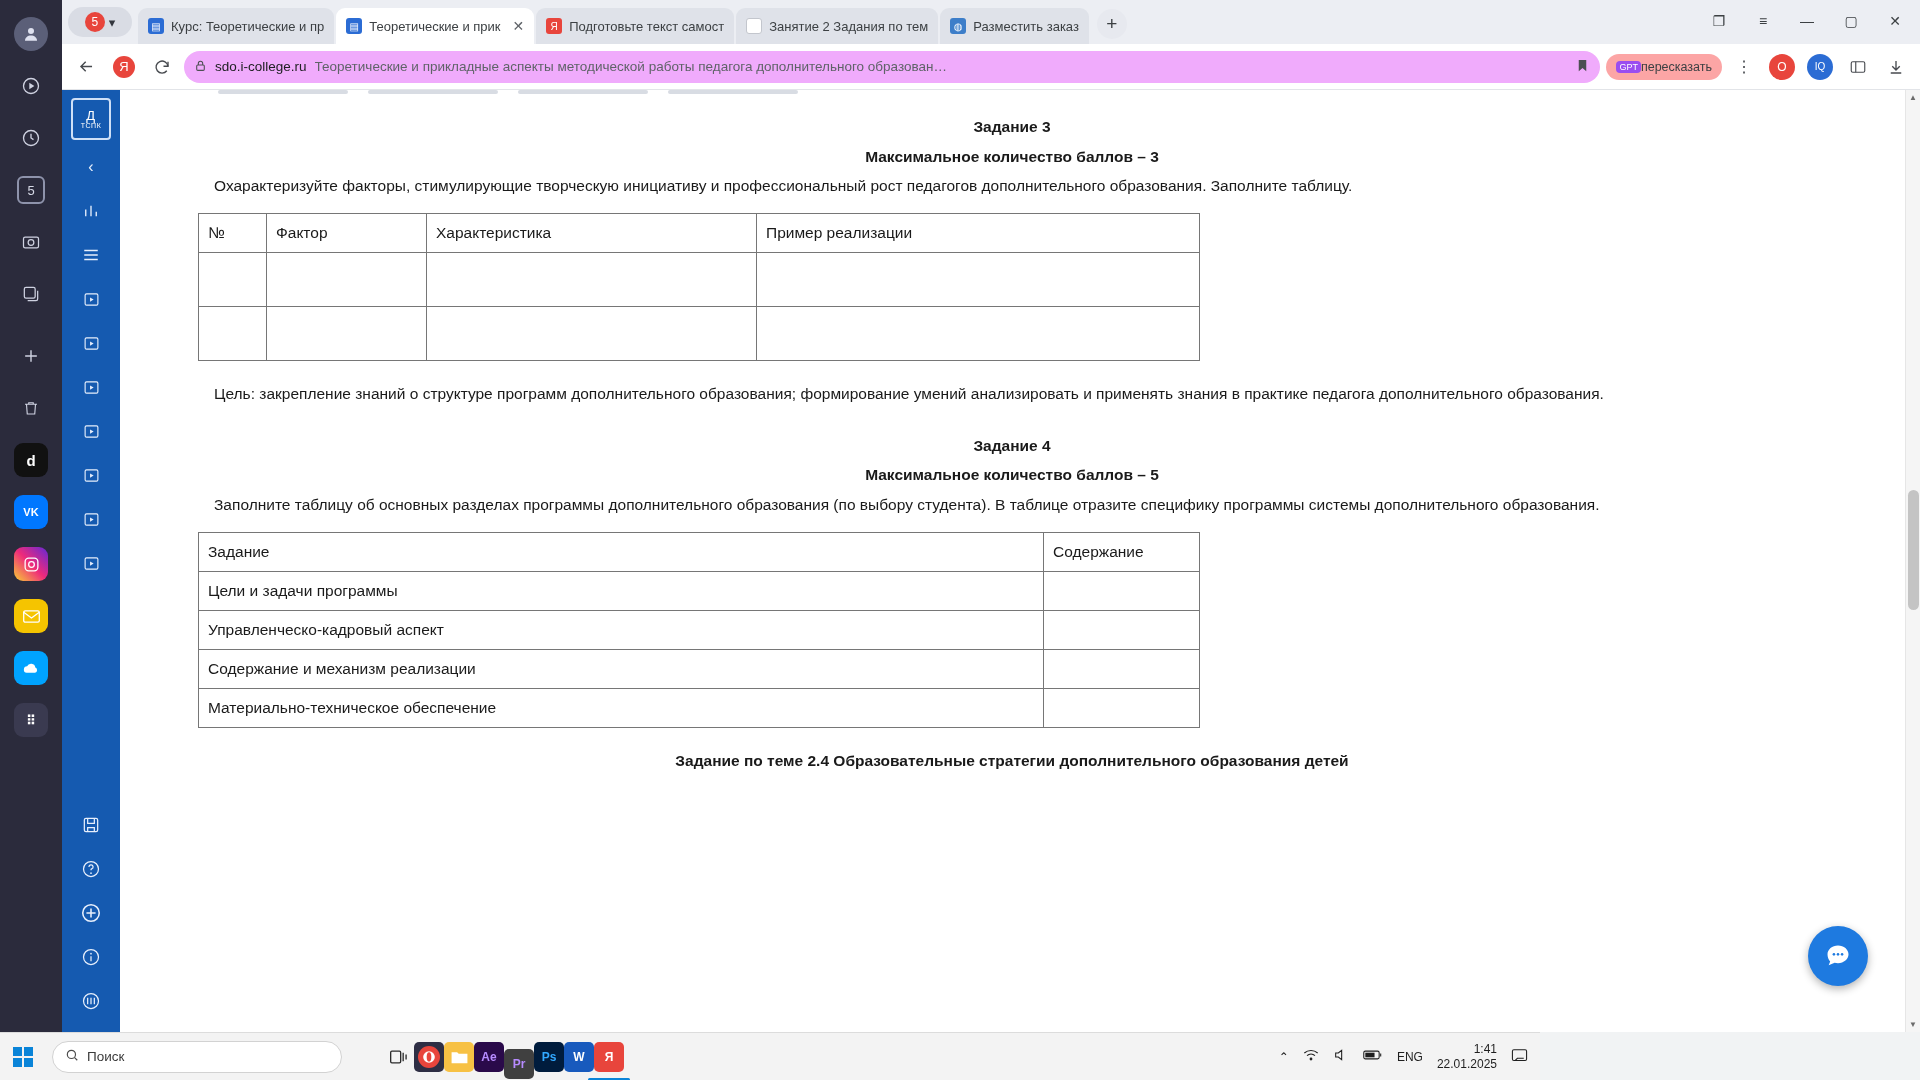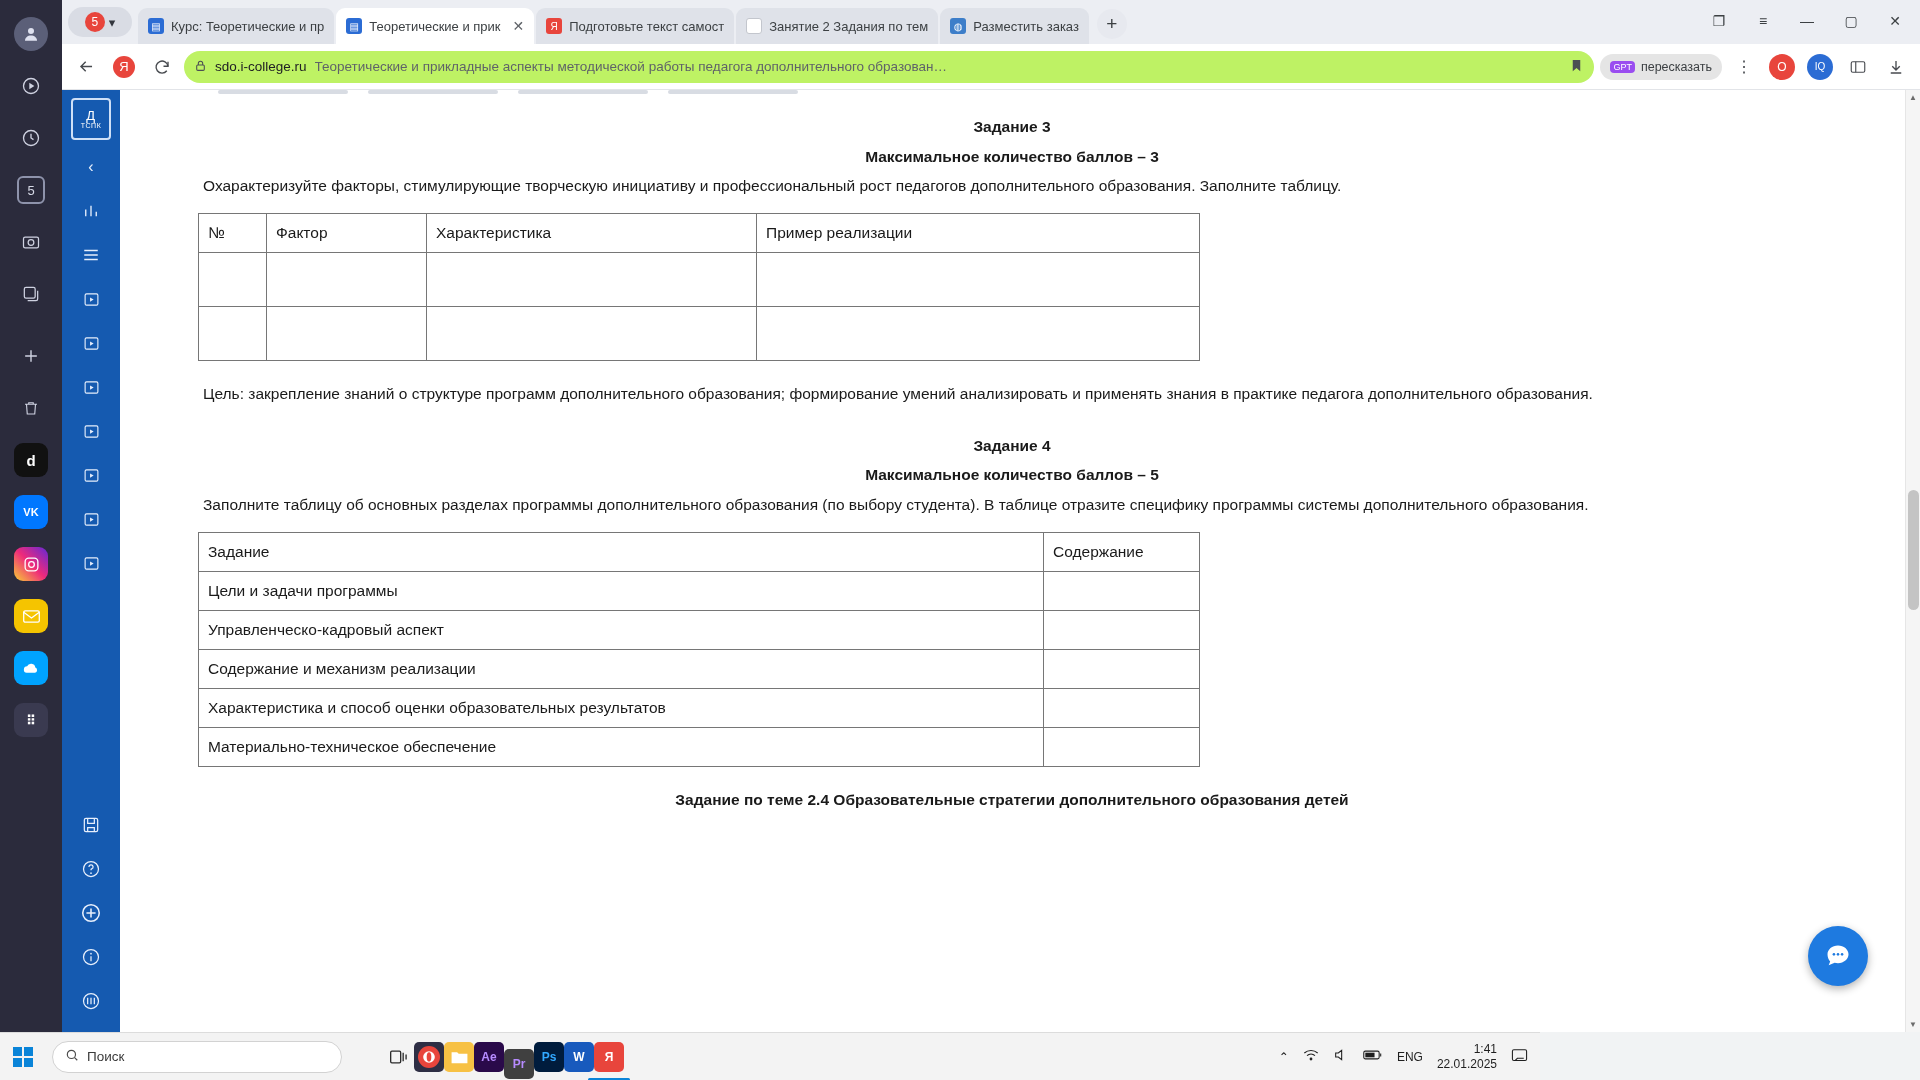--- a/index.html
+++ b/index.html
@@ -106,29 +106,29 @@
     height: 46px; background: #ffffff;
     display: flex; align-items: center; padding: 0 8px; gap: 6px;
     border-bottom: 1px solid #e2e4e8;
   }
   .tb-ic {
     width: 32px; height: 32px; border-radius: 50%;
     display: flex; align-items: center; justify-content: center;
     color: #474a4f; flex: 0 0 auto;
   }
   .omnibox {
-    flex: 1; height: 32px; background: #bef264; border-radius: 16px;
+    flex: 1; height: 32px; background: #f0abfc; border-radius: 16px;
     display: flex; align-items: center; padding: 0 10px; gap: 8px;
     font-size: 13.5px; color: #3c4043; overflow: hidden; white-space: nowrap;
   }
   .omnibox .host { color: #202124; }
   .omnibox .title { color: #5f6368; overflow: hidden; text-overflow: ellipsis; }
   .pill {
-    height: 26px; border-radius: 13px; background: #e5e5e5;
-    display: flex; align-items: center; gap: 6px; padding: 0 10px;
+    height: 26px; border-radius: 13px; background: #fca5a5;
+    display: flex; align-items: center; padding: 0 10px;
     font-size: 12.5px; color: #3c4043;
   }
   .pill .gpt { background: #9a4df0; color: #fff; border-radius: 4px; font-size: 9px; padding: 1px 3px; }
   .circ {
     width: 26px; height: 26px; border-radius: 50%;
     display: flex; align-items: center; justify-content: center;
     color: #fff; font-size: 12px;
   }
   .circ-o { background: #e8453c; }
   .circ-b { background: #2b6cd4; }
@@ -163,21 +163,21 @@
     font-size: 15.5px; color: #1a1a1a;
   }
   .cut-tabs {
     display: flex; gap: 20px; padding-left: 20px;
   }
   .cut-tabs div {
     height: 4px; width: 130px; background: #d8dce3; border-radius: 2px;
   }
   .ctr { text-align: center; }
   .b { font-weight: bold; }
-  .p { margin: 8px 5px; line-height: 1.4; }
+  .p { margin: 8px 16px; line-height: 1.4; }
   .tbl {
     border-collapse: collapse; margin: 16px 0 0 0;
     font-size: 15.5px; width: 1002px;
   }
   .tbl td, .tbl th {
     border: 1px solid #767676; padding: 10px 9px;
     text-align: left; font-weight: normal; vertical-align: top;
   }
   .spacer-h { height: 14px; }
 
@@ -580,24 +580,20 @@
             </tr>
             <tr>
               <td style="height:37px">Управленческо-кадровый аспект</td>
               <td></td>
             </tr>
             <tr>
               <td style="height:37px">Содержание и механизм реализации</td>
               <td></td>
             </tr>
             <tr>
-              <td style="height:37px">Характеристика и способ оценки образовательных результатов</td>
-              <td></td>
-            </tr>
-            <tr>
               <td style="height:37px">Материально-техническое обеспечение</td>
               <td></td>
             </tr>
           </tbody>
             </table>
 
           <div style="height:14px"></div>
           <div class="p ctr b">Задание по теме 2.4 Образовательные стратегии дополнительного образования детей</div>
         </div>
 

